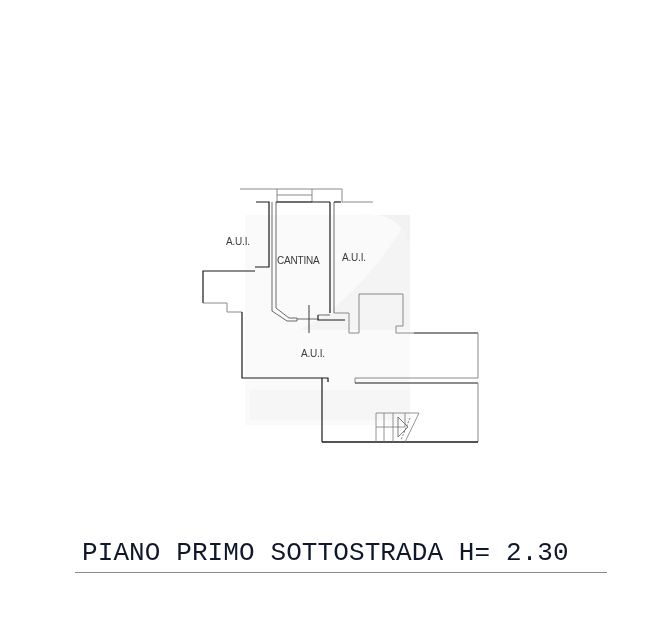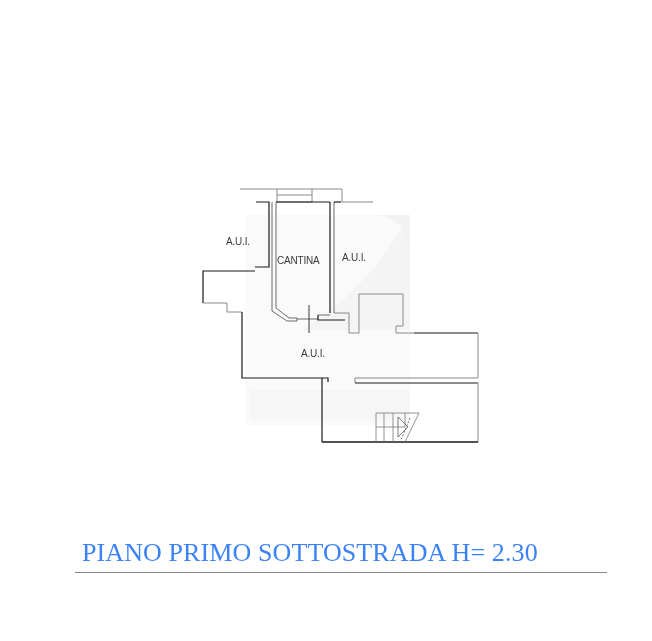--- a/index.html
+++ b/index.html
@@ -24,23 +24,23 @@
     .room-label {
       font-family: "Liberation Sans", sans-serif;
       font-size: 10px;
       fill: #3a3a3a;
       letter-spacing: -0.2px;
     }
     .title {
       position: absolute;
       left: 82px;
       top: 538px;
-      font-family: Liberation Serif, serif;
+      font-family: Liberation Mono, monospace;
       font-size: 26px;
-      color: #3b82f6;
+      color: #0f172a;
       white-space: nowrap;
       letter-spacing: 0.1px;
     }
     .title-underline {
       position: absolute;
       left: 75px;
       top: 572px;
       width: 532px;
       height: 0;
       border-top: 1.3px solid #8a8a8a;

